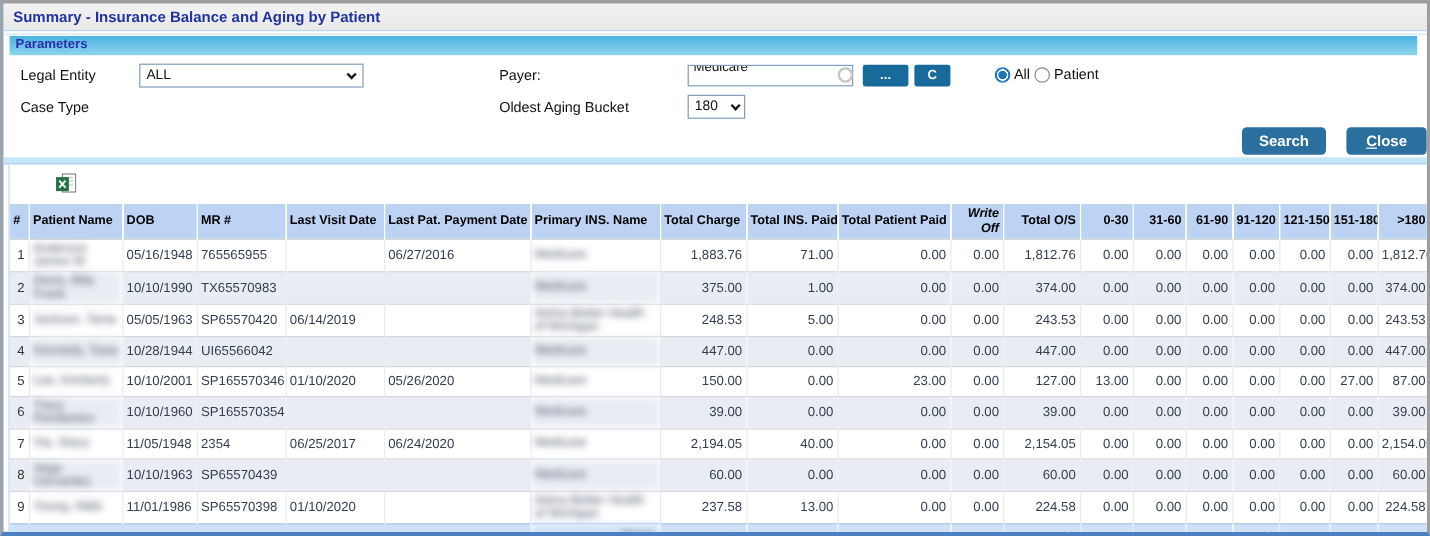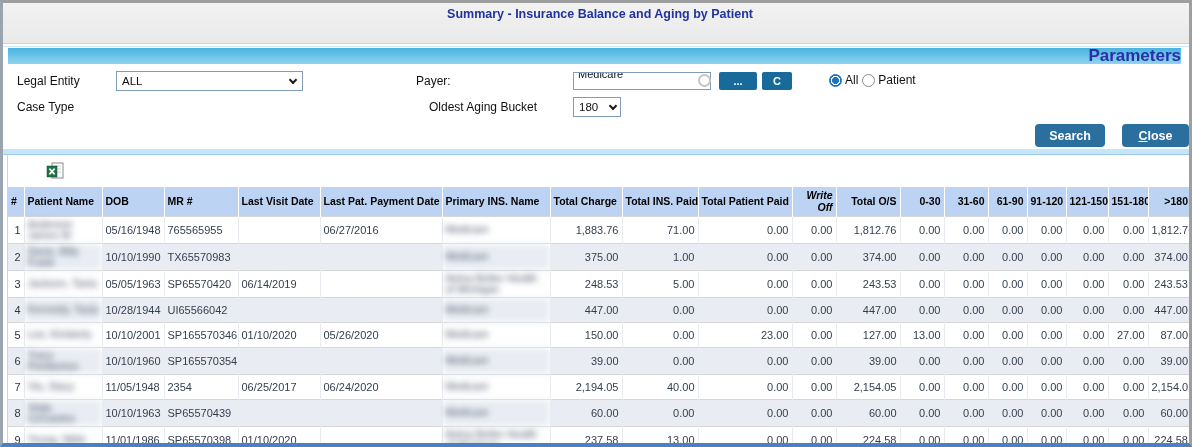--- a/index.html
+++ b/index.html
@@ -8,32 +8,32 @@
 
   .window {
     position: relative; width: 1192px; height: 447px; overflow: hidden;
     background: #fff;
     border-top: 3px solid #9e9e9e; border-right: 3px solid #9e9e9e;
     border-left: 3px solid #9aa4ae; border-bottom: 4px solid #4b80c2;
   }
 
   
   .titlebar {
-    height: 40px; line-height: 22px; padding-left: 8px;
+    height: 22px; line-height: 22px; padding-left: 8px;
     background: linear-gradient(#f2f2f2, #e9e9e9);
-    color: #2133a0; font-weight: bold; font-size: 12.5px; text-align: center;
+    color: #2133a0; font-weight: bold; font-size: 12.5px;
   }
   .title-sep { height: 4px; border-top: 1px solid #b9d7f3; border-bottom: 1px solid #cfe6f8; background:#fff; }
 
   
   .params { position: relative; background: #fff; height: 101px; }
   .params-bar {
     margin: 1px 8px 0 5px; height: 16px; line-height: 15px; padding-left: 5px;
     background: linear-gradient(#49b4e0, #8fd3ef);
-    color: #2a2fa8; font-weight: bold; font-size: 17px; text-align: right;
+    color: #2a2fa8; font-weight: bold; font-size: 11px;
   }
   .p-label { position: absolute; font-size: 12px; color: #111; }
   .sel {
     position: absolute; height: 20px; background: #fff; border: 1px solid #7f9db9;
     font-size: 11.5px; color: #111; display: flex; align-items: center;
     justify-content: space-between; padding: 0 6px 0 5px; cursor: default;
   }
   .chev { width: 6px; height: 6px; border-right: 2px solid #1a1a1a; border-bottom: 2px solid #1a1a1a; transform: rotate(45deg); margin-top: -3px; }
   .txt-input {
     position: absolute; height: 18px; border: 1px solid #7f9db9; font-size: 11px;
@@ -113,21 +113,21 @@
         <span>All</span>
       </label>
       <label class="radio-opt">
         <span class="radio"></span>
         <span>Patient</span>
       </label>
     </div>
 
     <span class="p-label" style="left:14px; top:52px;">Case Type</span>
 
-    <span class="p-label" style="left:426px; top:52px;">Oldest Aging Bucket</span>
+    <span class="p-label" style="left:413px; top:52px;">Oldest Aging Bucket</span>
     <div class="sel" style="left:570px; top:49px; width:48px; padding-right:4px;">
       <span>180</span>
       <span class="chev"></span>
     </div>
 
 
     <button class="btn" style="left:1032px; top:76px; width:70px;">Search</button>
     <button class="btn" style="left:1119px; top:76px; width:67px;"><u>C</u>lose</button>
   </div>
 

